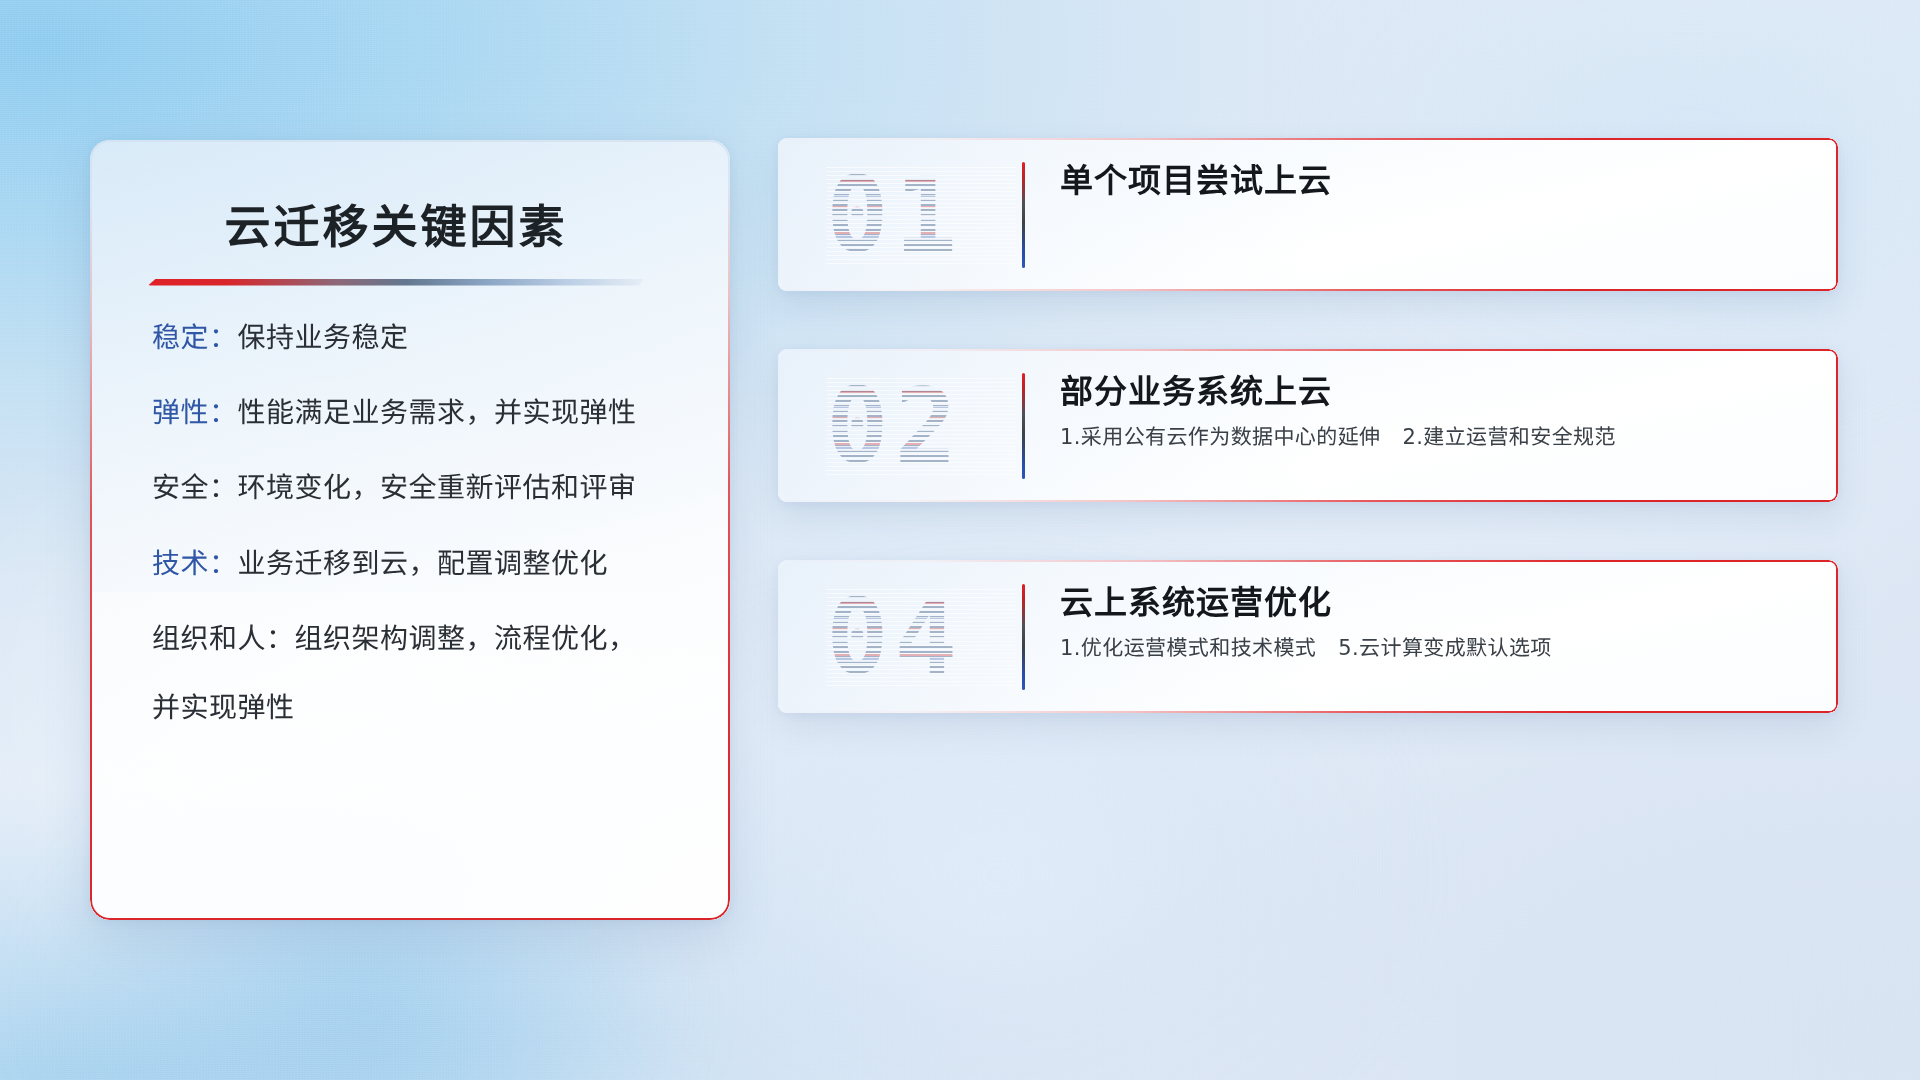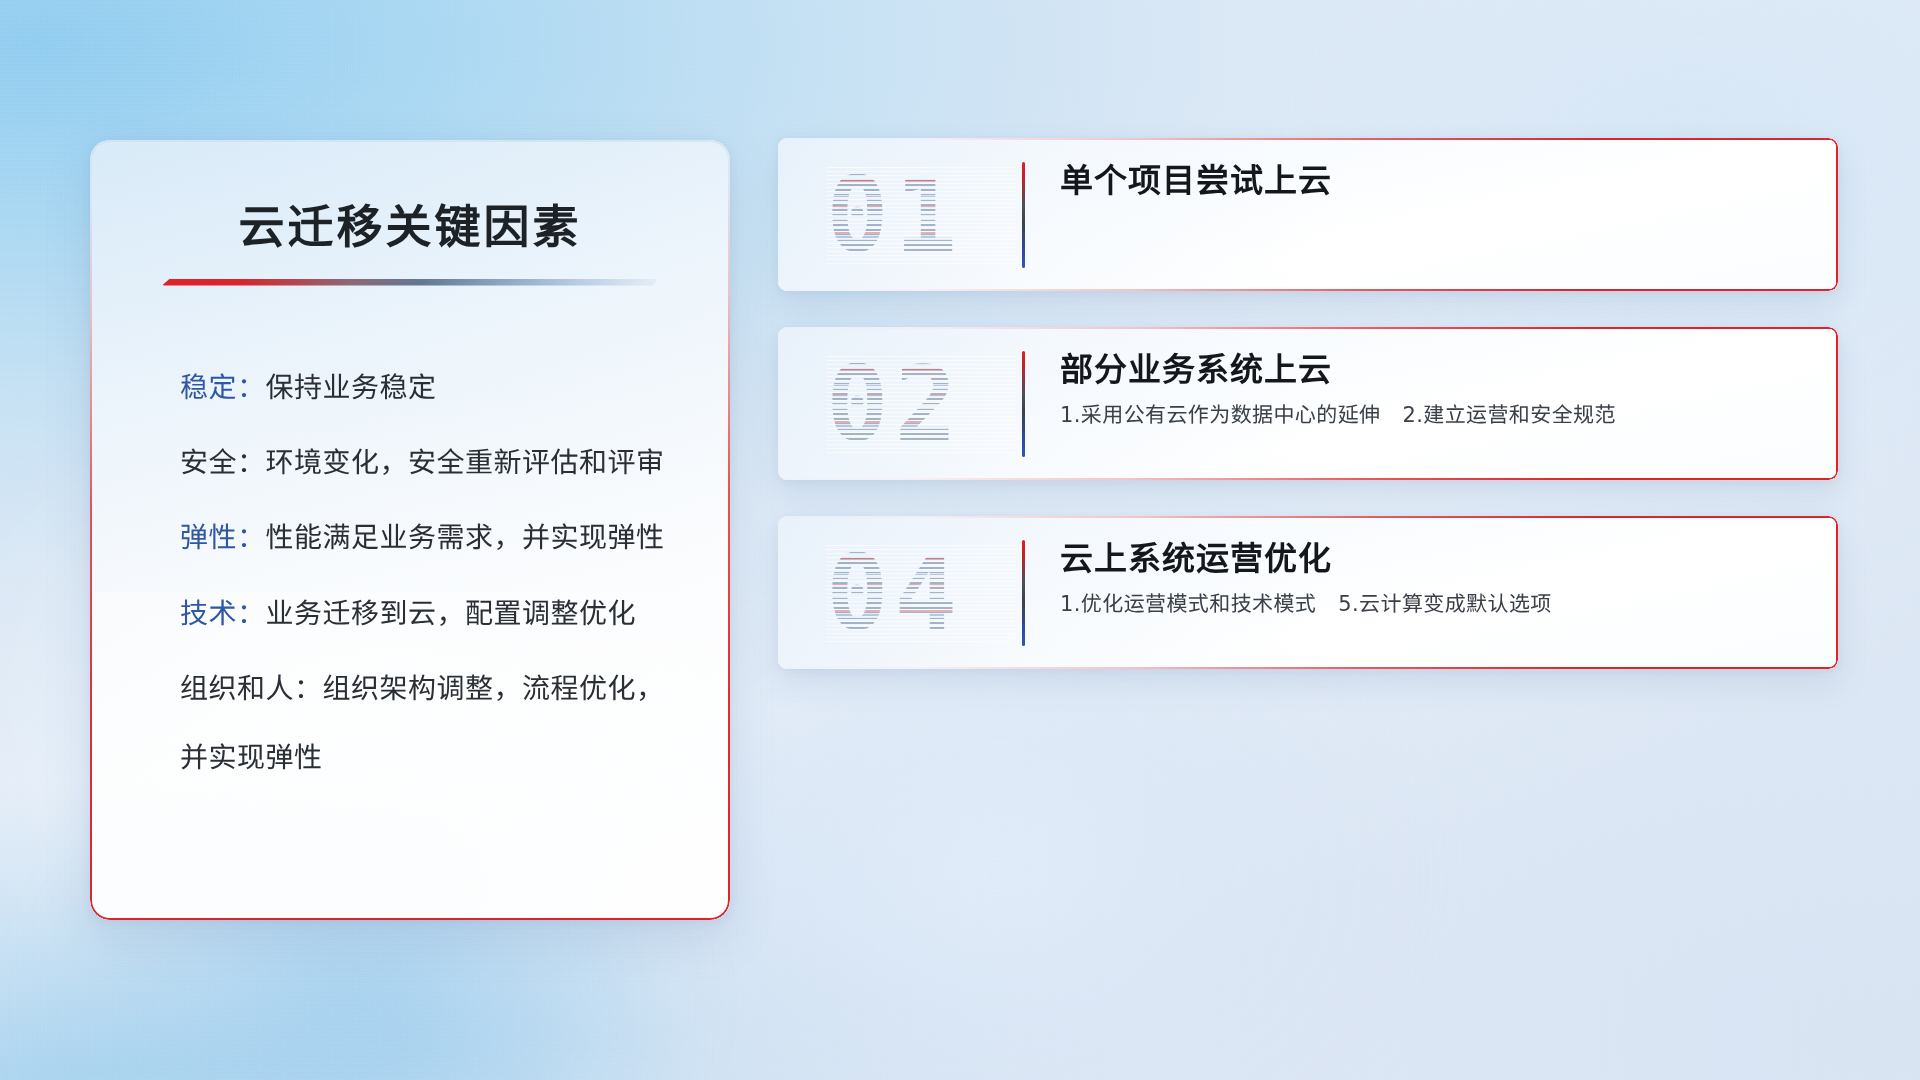--- a/index.html
+++ b/index.html
@@ -71,49 +71,49 @@
         rgba(219,36,41,1) 100%) border-box;
     -webkit-mask:linear-gradient(#000 0 0) padding-box, linear-gradient(#000 0 0);
     -webkit-mask-composite:xor; mask-composite:exclude;
   }
   #left-panel .sheen {
     position:absolute; left:0; top:0; width:100%; height:58%;
     background:linear-gradient(165deg, rgba(219,234,248,.70) 0%, rgba(233,242,251,.45) 45%, rgba(255,255,255,0) 100%);
     pointer-events:none;
   }
 
-  .panel-inner { position:relative; z-index:2; padding:62px 56px 0 56px; }
+  .panel-inner { position:relative; z-index:2; padding:62px 56px 0 28px; }
 
   #panel-title {
     font-size:46px; font-weight:700; letter-spacing:3px;
     color:#1d2227; text-align:center; line-height:1.1;
     font-family:"DejaVu Sans","Liberation Sans",sans-serif;
   }
   #title-rule {
     margin:26px auto 0 auto; width:496px; height:7px; border-radius:4px;
     background:linear-gradient(90deg, #e02127 0%, #d8262b 16%, #8d6878 38%, #63778f 52%, #8aa4c4 68%, #b9cde3 84%, #e6eef7 100%);
     clip-path:polygon(1.6% 0, 100% 0, 99% 100%, 0% 100%);
   }
 
-  #factor-list { margin-top:86px; padding-left:34px; }
+  #factor-list { margin-top:36px; padding-left:34px; }
   .factor-row {
     font-size:28px; line-height:1.12; margin-bottom:44px;
     color:#2a2f35; letter-spacing:.5px; white-space:nowrap;
     font-family:"DejaVu Sans","Liberation Sans",sans-serif;
   }
   .factor-row:last-child { margin-bottom:0; }
   .factor-row .lbl { color:#2f57a6; }
   .factor-row .lbl.plain { color:#2a2f35; }
   .factor-row .val { color:#2a2f35; }
   .factor-cont { margin-top:-6px; }
 
   
   #steps { position:absolute; left:778px; top:138px; width:1060px; }
   .step-card {
-    position:relative; height:153px; margin-bottom:36px; border-radius:9px;
+    position:relative; height:153px; margin-bottom:58px; border-radius:9px;
     background:linear-gradient(168deg, rgba(242,247,252,.92) 0%, rgba(249,252,255,.96) 28%, #ffffff 60%, #fbfdff 100%);
     box-shadow:0 14px 32px rgba(86,120,163,.14), 0 2px 8px rgba(86,120,163,.08);
     overflow:hidden;
   }
   .step-card:last-child { margin-bottom:0; }
   .step-card .card-edge {
     position:absolute; inset:0; border-radius:9px; pointer-events:none;
     border:2px solid transparent;
     background:
       linear-gradient(#fff 0 0) padding-box,
@@ -205,24 +205,24 @@
 
   <div class="panel-inner">
     <h1 id="panel-title">云迁移关键因素</h1>
     <div id="title-rule"></div>
 
     <ul id="factor-list" style="list-style:none;">
       <li class="factor-row">
         <span class="lbl">稳定：</span><span class="val">保持业务稳定</span>
       </li>
       <li class="factor-row">
+        <span class="lbl">弹性：</span><span class="val">性能满足业务需求，并实现弹性</span>
+      </li>
+      <li class="factor-row">
         <span class="lbl plain">安全：</span><span class="val">环境变化，安全重新评估和评审</span>
-      </li>
-      <li class="factor-row">
-        <span class="lbl">弹性：</span><span class="val">性能满足业务需求，并实现弹性</span>
       </li>
       <li class="factor-row">
         <span class="lbl">技术：</span><span class="val">业务迁移到云，配置调整优化</span>
       </li>
       <li class="factor-row">
         <span class="lbl plain">组织和人：</span><span class="val">组织架构调整，流程优化，</span>
       </li>
       <li class="factor-row factor-cont">
         <span class="val">并实现弹性</span>
       </li>

